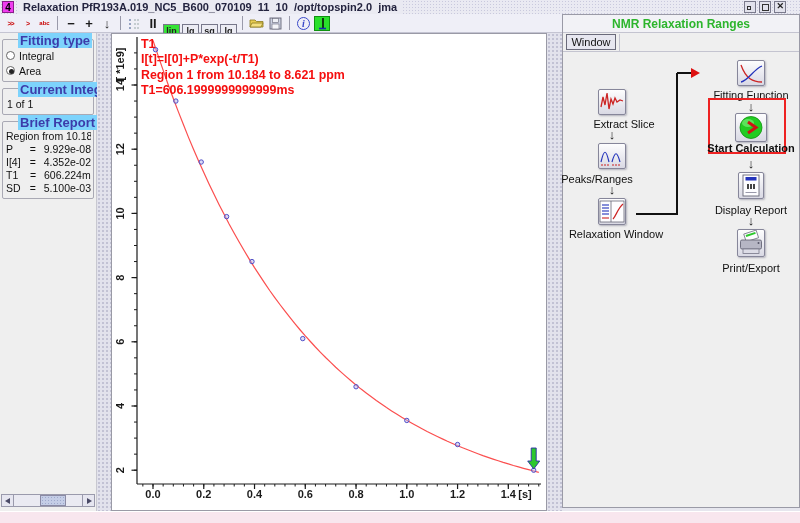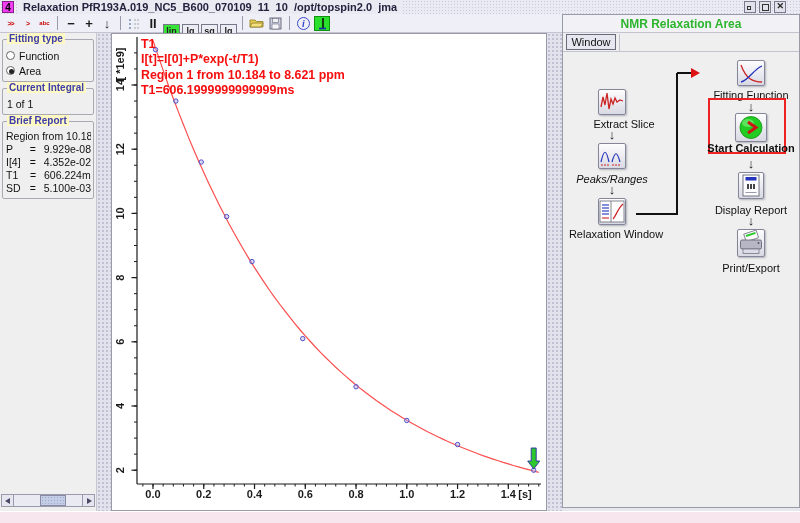--- a/index.html
+++ b/index.html
@@ -40,22 +40,22 @@
   .tb-green-sq { background:#2ae02a !important; border:1px solid #0f930f !important; width:16px; height:15px; }
   .info-i { width:13px; height:13px; border:1.5px solid #3a49c9; border-radius:50%; color:#3a49c9;
     font-family:"Liberation Serif", serif; font-style:italic; font-weight:bold; font-size:10px;
     display:flex; align-items:center; justify-content:center; }
 
   
   .left-panel { position:absolute; left:0; top:33px; width:97px; height:478px; background:#efefef;
     border-right:1px solid #c8c8d0; }
   .group { position:relative; margin:6px 2px 4px 2px; border:1px solid #a9a9b4; border-radius:2px;
     padding:8px 2px 3px 3px; }
-  .group-title { position:absolute; top:-7px; left:4px; background:#fef9c3; padding:0 2px;
-    font-size:10px; font-weight:bold; color:#3c3caa; white-space:nowrap; }
+  .group-title { position:absolute; top:-7px; left:15px; background:#7dd3fc; padding:0 2px;
+    font-size:13px; font-weight:bold; color:#3c3caa; white-space:nowrap; }
   .radio-row { display:flex; align-items:center; gap:4px; height:15px; font-size:10.5px; color:#111; cursor:pointer; }
   .radio { width:9px; height:9px; border-radius:50%; border:1px solid #666; background:#fff; position:relative; }
   .radio.selected::after { content:""; position:absolute; left:2px; top:2px; width:5px; height:5px;
     border-radius:50%; background:#222; }
   .ci-value { font-size:10.5px; color:#111; padding:1px 0 1px 1px; }
   .br-line { font-size:10.5px; color:#111; white-space:nowrap; overflow:hidden; line-height:13px; }
   .br-row { display:flex; font-size:10.5px; color:#111; line-height:13px; white-space:pre; }
   .br-k { width:24px; } .br-eq { width:14px; }
 
   
@@ -170,21 +170,21 @@
         <line x1="3" y1="11.5" x2="10" y2="11.5" stroke="#1a2ab0" stroke-width="1.6"></line>
       </svg>
     </button>
   </div>
 
   <div class="left-panel">
     <div class="group">
       <span class="group-title">Fitting type</span>
       <div class="radio-row">
         <span class="radio"></span>
-        <span>Function</span>
+        <span>Integral</span>
       </div>
       <div class="radio-row">
         <span class="radio selected"></span>
         <span>Area</span>
       </div>
     </div>
     <div class="group">
       <span class="group-title">Current Integral</span>
       <div class="ci-value">1 of 1</div>
     </div>
@@ -337,21 +337,21 @@
         <text x="29" y="14" font-size="12.4" font-weight="bold" fill="#f50f0f" font-family="Liberation Sans, sans-serif">T1</text>
         <text x="29" y="29.4" font-size="12.4" font-weight="bold" fill="#f50f0f" font-family="Liberation Sans, sans-serif">I[t]=I[0]+P*exp(-t/T1)</text>
         <text x="29" y="44.8" font-size="12.4" font-weight="bold" fill="#f50f0f" font-family="Liberation Sans, sans-serif">Region 1 from 10.184 to 8.621 ppm</text>
         <text x="29" y="60.2" font-size="12.4" font-weight="bold" fill="#f50f0f" font-family="Liberation Sans, sans-serif">T1=606.1999999999999ms</text>
       </svg>
   </div>
 
   <div class="divider d2"></div>
 
   <div class="guide">
-    <div class="guide-header">NMR Relaxation Area</div>
+    <div class="guide-header">NMR Relaxation Ranges</div>
     <div class="close-row">
       <button class="close-btn">Window</button>
       <span class="close-sep"></span>
     </div>
     <div class="guide-content">
 
       <div class="conn" style="left:73px; top:161px; width:41px; height:2px;"></div>
       <div class="conn" style="left:113px; top:21px; width:2px; height:142px;"></div>
       <div class="conn" style="left:114px; top:20px; width:14px; height:2px;"></div>
       <div class="conn-arrowhead" style="left:128px; top:16px;"></div>
@@ -363,21 +363,21 @@
       </div>
       <div class="glabel" style="left:61px; top:66px;">Extract Slice</div>
       <div class="darr" style="left:49px; top:78px;">↓</div>
 
       <div class="gicon" style="left:35px; top:91px; width:28px; height:26px;">
         <svg width="26" height="24" viewBox="0 0 26 24">
           <path d="M2,18 C5,5 7,5 10,18 M13,18 C16,7 18,7 21,18" fill="none" stroke="#2333bb" stroke-width="1.2"></path>
           <path d="M2,21 L10,21 M13,21 L21,21" stroke="#cc2424" stroke-width="1.2" stroke-dasharray="2,1"></path>
         </svg>
       </div>
-      <div class="glabel" style="left:49px; top:121px;font-style:italic;">Peaks/Ranges</div>
+      <div class="glabel" style="left:34px; top:121px;">Peaks/Ranges</div>
       <div class="darr" style="left:49px; top:133px;">↓</div>
 
       <div class="gicon" style="left:35px; top:146px; width:28px; height:27px;">
         <svg width="26" height="25" viewBox="0 0 26 25">
           <rect x="1" y="2" width="24" height="21" fill="#fdfdff" stroke="#667" stroke-width="0.8"></rect>
           <line x1="12" y1="2" x2="12" y2="23" stroke="#667" stroke-width="0.8"></line>
           <line x1="3" y1="6" x2="10" y2="6" stroke="#2333bb" stroke-width="1.1"></line>
           <line x1="3" y1="9" x2="10" y2="9" stroke="#2333bb" stroke-width="1.1"></line>
           <line x1="3" y1="12" x2="10" y2="12" stroke="#2333bb" stroke-width="1.1"></line>
           <line x1="3" y1="15" x2="10" y2="15" stroke="#2333bb" stroke-width="1.1"></line>

